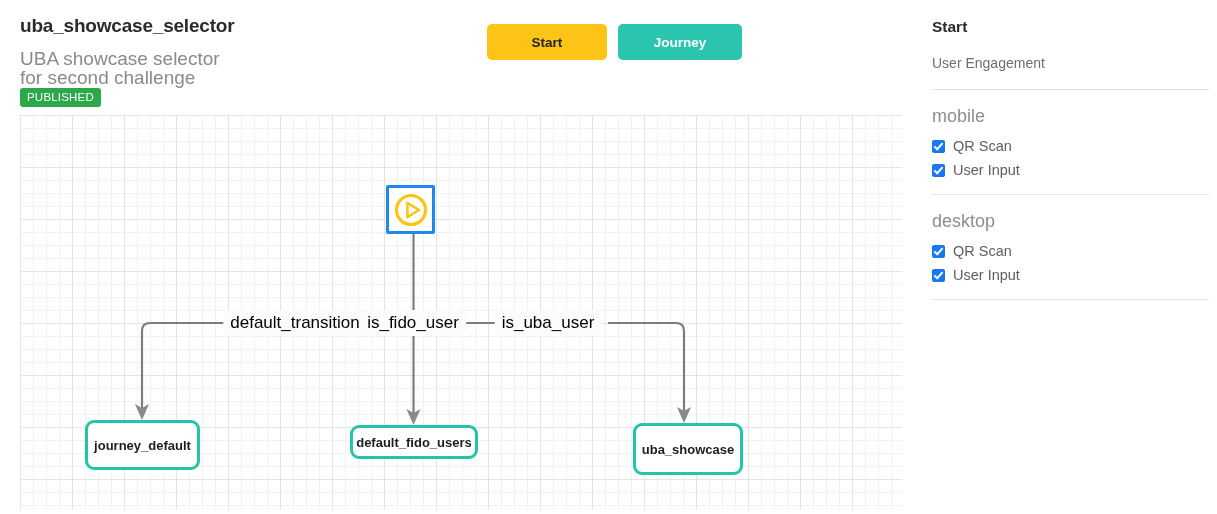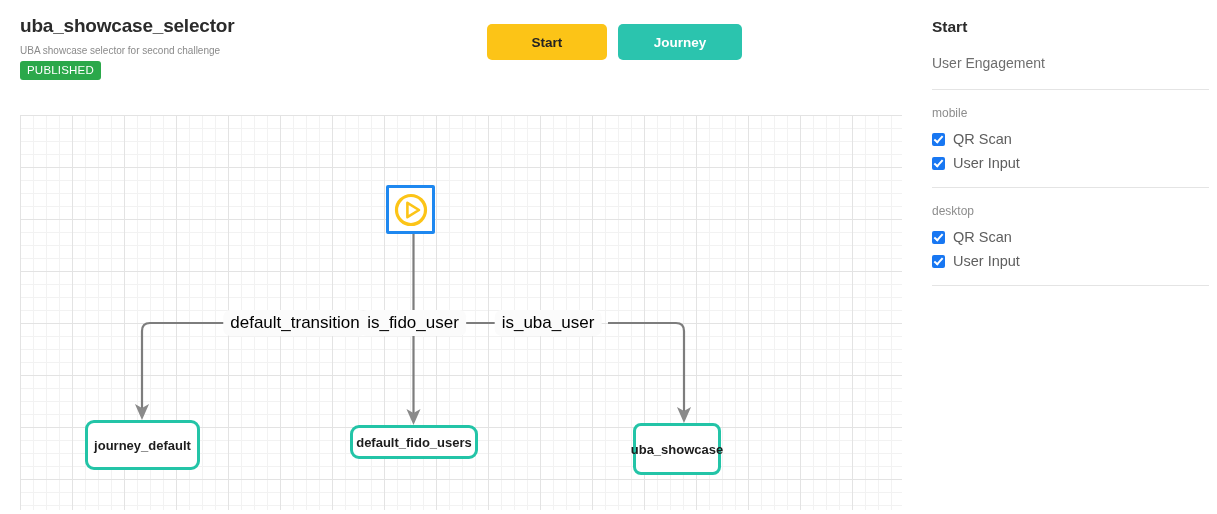--- a/index.html
+++ b/index.html
@@ -12,22 +12,22 @@
   }
   #app { position: relative; width: 1217px; height: 514px; background: #fff; }
 
   
   #header { position: absolute; left: 20px; top: 14px; width: 420px; }
   #flow-title {
     font-size: 19px; font-weight: bold; color: #2b2b2b;
     letter-spacing: -0.2px; line-height: 24px;
   }
   #flow-subtitle {
-    font-size: 10px; color: #8a8a8a; line-height: 19px;
-    margin-top: 3px; max-width: 225px;
+    font-size: 19px; color: #8a8a8a; line-height: 19px;
+    margin-top: 11px; max-width: 225px;
   }
   #status-badge {
     display: inline-block; 
     background: #2BA84A; color: #ffffff;
     font-size: 11.5px; letter-spacing: 0.2px;
     padding: 3px 7px 4px 7px; border-radius: 3px;
   }
 
   
   #top-actions { position: absolute; left: 487px; top: 24px; display: flex; gap: 11px; }
@@ -93,21 +93,21 @@
     background: #ffffff; padding-top: 18px;
   }
   #sidebar-title {
     font-size: 15.5px; font-weight: bold; color: #2b2b2b; margin-bottom: 19px;
   }
   #sidebar-subtitle {
     font-size: 14px; color: #6e6e6e; padding-bottom: 18px;
   }
   .sb-divider { height: 1px; background: #e4e4e4; width: 277px; }
   .sb-group { padding-top: 16px; padding-bottom: 16px; }
-  .sb-group-label { font-size: 12px; color: #8d8d8d; margin-bottom: 11px; }
+  .sb-group-label { font-size: 18px; color: #8d8d8d; margin-bottom: 11px; }
   .sb-check-row { display: flex; align-items: center; gap: 8px; margin-bottom: 8px; }
   .sb-check-row:last-child { margin-bottom: 0; }
   .cbox {
     width: 13px; height: 13px; border-radius: 2px;
     background: #1877F2; position: relative; flex: none; cursor: pointer;
   }
   .cbox::after {
     content: ""; position: absolute;
     left: 4px; top: 1px; width: 3px; height: 7px;
     border: solid #ffffff; border-width: 0 2px 2px 0;
@@ -159,21 +159,21 @@
         <path d="M13.4,9.8 L25,17 L13.4,24.2 Z" fill="none" stroke="#FCC417" stroke-width="2.6" stroke-linejoin="round"></path>
       </svg>
     </div>
 
     <div class="edge-label" style="left:275px; top:208px;">default_transition</div>
     <div class="edge-label" style="left:393px; top:208px;">is_fido_user</div>
     <div class="edge-label" style="left:528px; top:208px;">is_uba_user</div>
 
     <div class="node" style="left:65px; top:305px; width:115px; height:50px;">journey_default</div>
     <div class="node" style="left:330px; top:310px; width:128px; height:34px;">default_fido_users</div>
-    <div class="node" style="left:613px; top:308px; width:88px; height:52px;border-radius:8px;">uba_showcase</div>
+    <div class="node" style="left:613px; top:308px; width:110px; height:52px;">uba_showcase</div>
   </div>
 
   <div id="sidebar">
     <div id="sidebar-title">Start</div>
     <div id="sidebar-subtitle">User Engagement</div>
     <div class="sb-divider"></div>
 
     <div class="sb-group">
       <div class="sb-group-label">mobile</div>
       <div class="sb-check-row">

